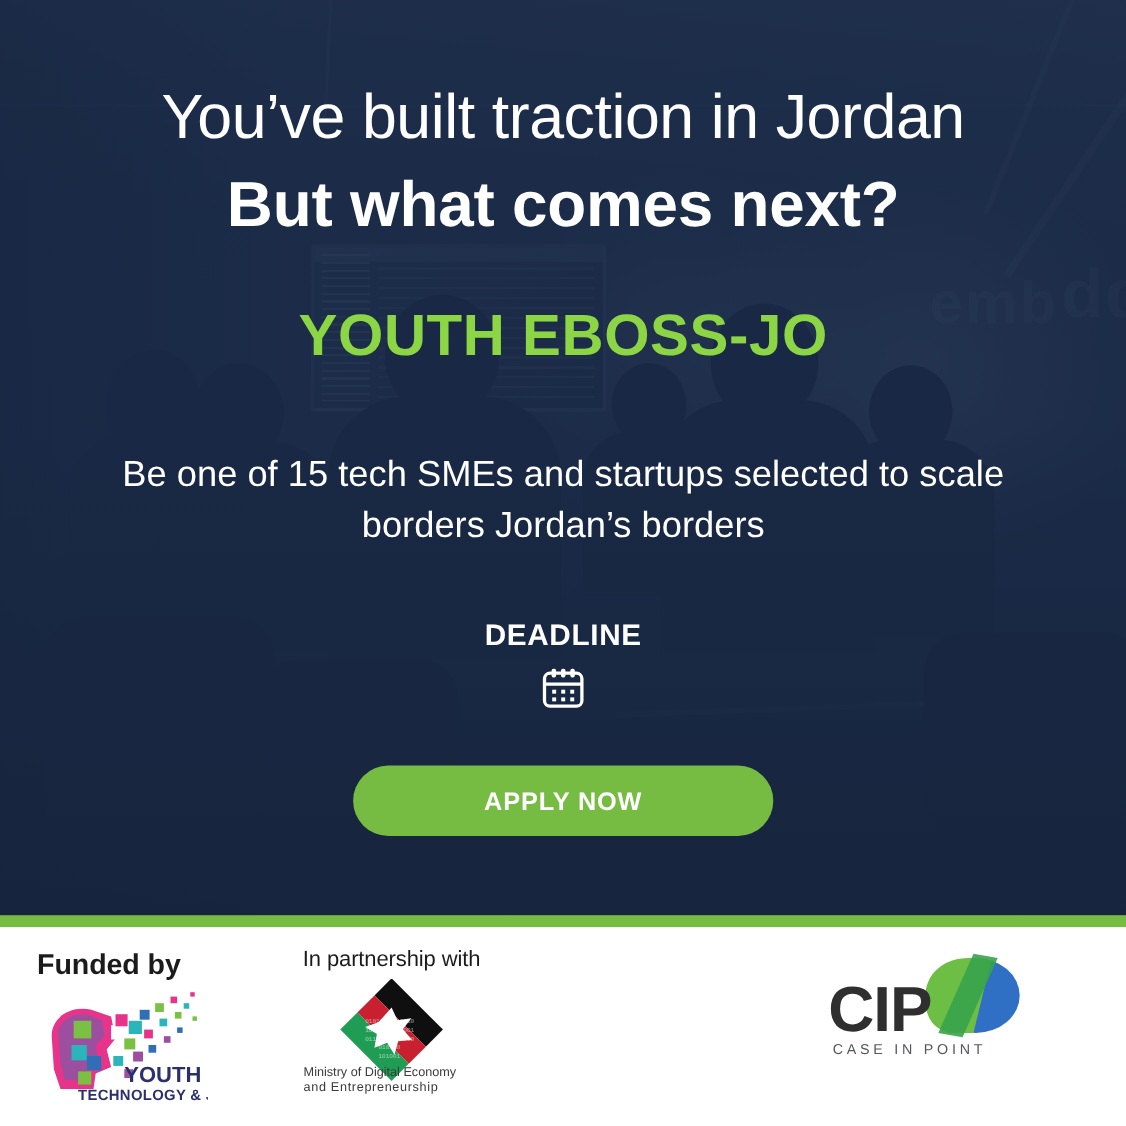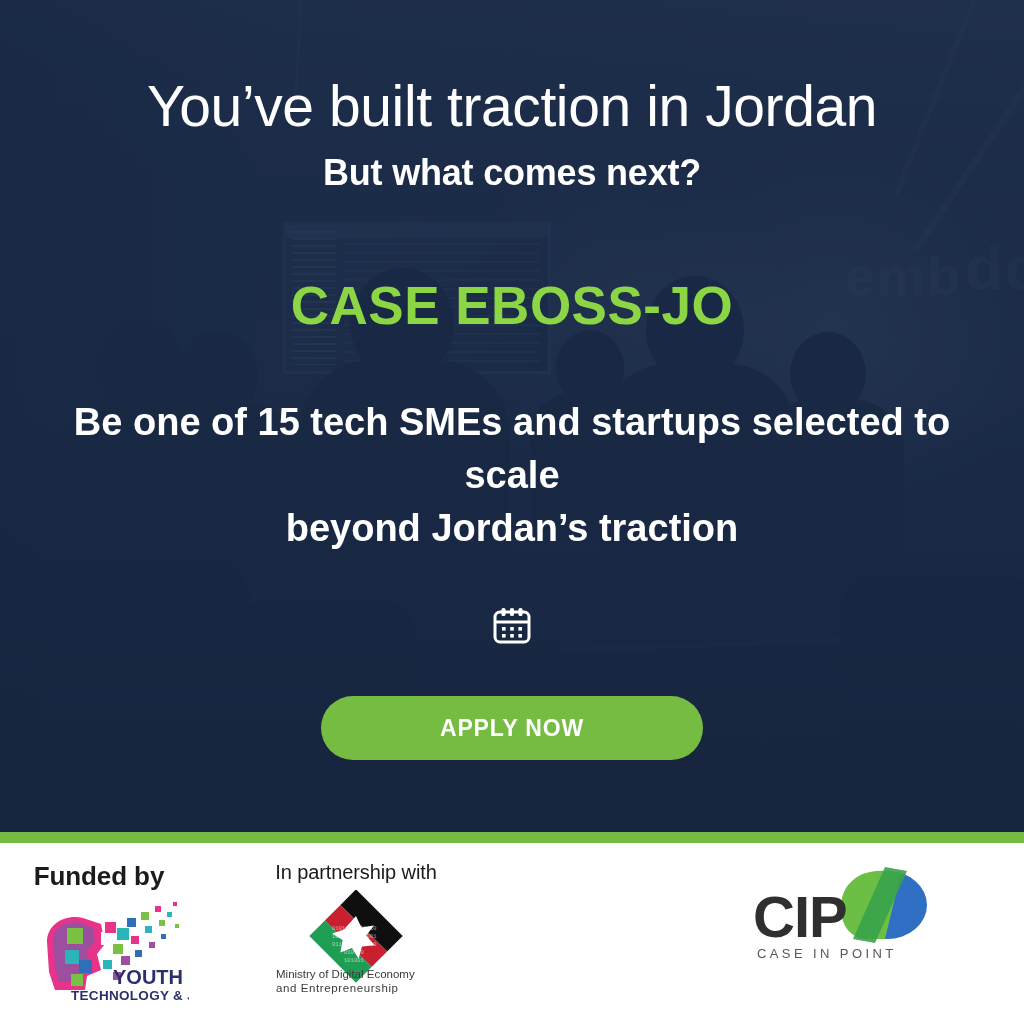--- a/index.html
+++ b/index.html
@@ -156,38 +156,38 @@
     left: 0; right: 0; top: 76px;
     font-size: 57px;
     font-weight: 400;
     letter-spacing: -0.4px;
     line-height: 1.08;
     color: #ffffff;
   }
   .headline-2 {
     position: absolute;
     left: 0; right: 0; top: 152px;
-    font-size: 36px;
+    font-size: 58px;
     font-weight: 700;
     letter-spacing: -0.2px;
     color: #ffffff;
   }
   .join {
     position: absolute;
     left: 0; right: 0; top: 275px;
     font-size: 53px;
     font-weight: 800;
     letter-spacing: 0.5px;
     color: #8cd645;
   }
   .subcopy {
     position: absolute;
-    left: 70px; right: 70px; top: 396px;
-    font-size: 38px;
-    font-weight: 700;
+    left: 70px; right: 70px; top: 408px;
+    font-size: 33px;
+    font-weight: 400;
     line-height: 1.40;
     color: #ffffff;
   }
 
   .deadline-label {
     position: absolute;
     left: 0; right: 0; top: 562px;
     font-size: 27px;
     font-weight: 700;
     letter-spacing: 0.6px;
@@ -304,28 +304,29 @@
 
     <div class="tint"></div>
     <div class="tint2"></div>
 
     <div class="content">
 
       <div class="headline-1">You’ve built traction in Jordan</div>
 
       <div class="headline-2">But what comes next?</div>
 
-      <div class="join">CASE EBOSS-JO</div>
+      <div class="join">YOUTH EBOSS-JO</div>
 
       <div class="subcopy">
         <span>Be one of 15 tech SMEs and startups selected to scale</span>
         <br>
-        <span>beyond Jordan’s traction</span>
-      </div>
-
+        <span>borders Jordan’s borders</span>
+      </div>
+
+      <div class="deadline-label">DEADLINE</div>
 
       <div class="deadline-row">
         <span class="cal-icon">
           <svg width="42" height="42" viewBox="0 0 42 42" aria-hidden="true">
             <rect x="4" y="8" width="34" height="30" rx="5" ry="5" fill="none" stroke="#ffffff" stroke-width="3"></rect>
             <line x1="4" y1="18" x2="38" y2="18" stroke="#ffffff" stroke-width="3"></line>
             <rect x="10.5" y="4" width="4" height="8" rx="1.6" fill="#ffffff"></rect>
             <rect x="19" y="4" width="4" height="8" rx="1.6" fill="#ffffff"></rect>
             <rect x="27.5" y="4" width="4" height="8" rx="1.6" fill="#ffffff"></rect>
             <g fill="#ffffff">

